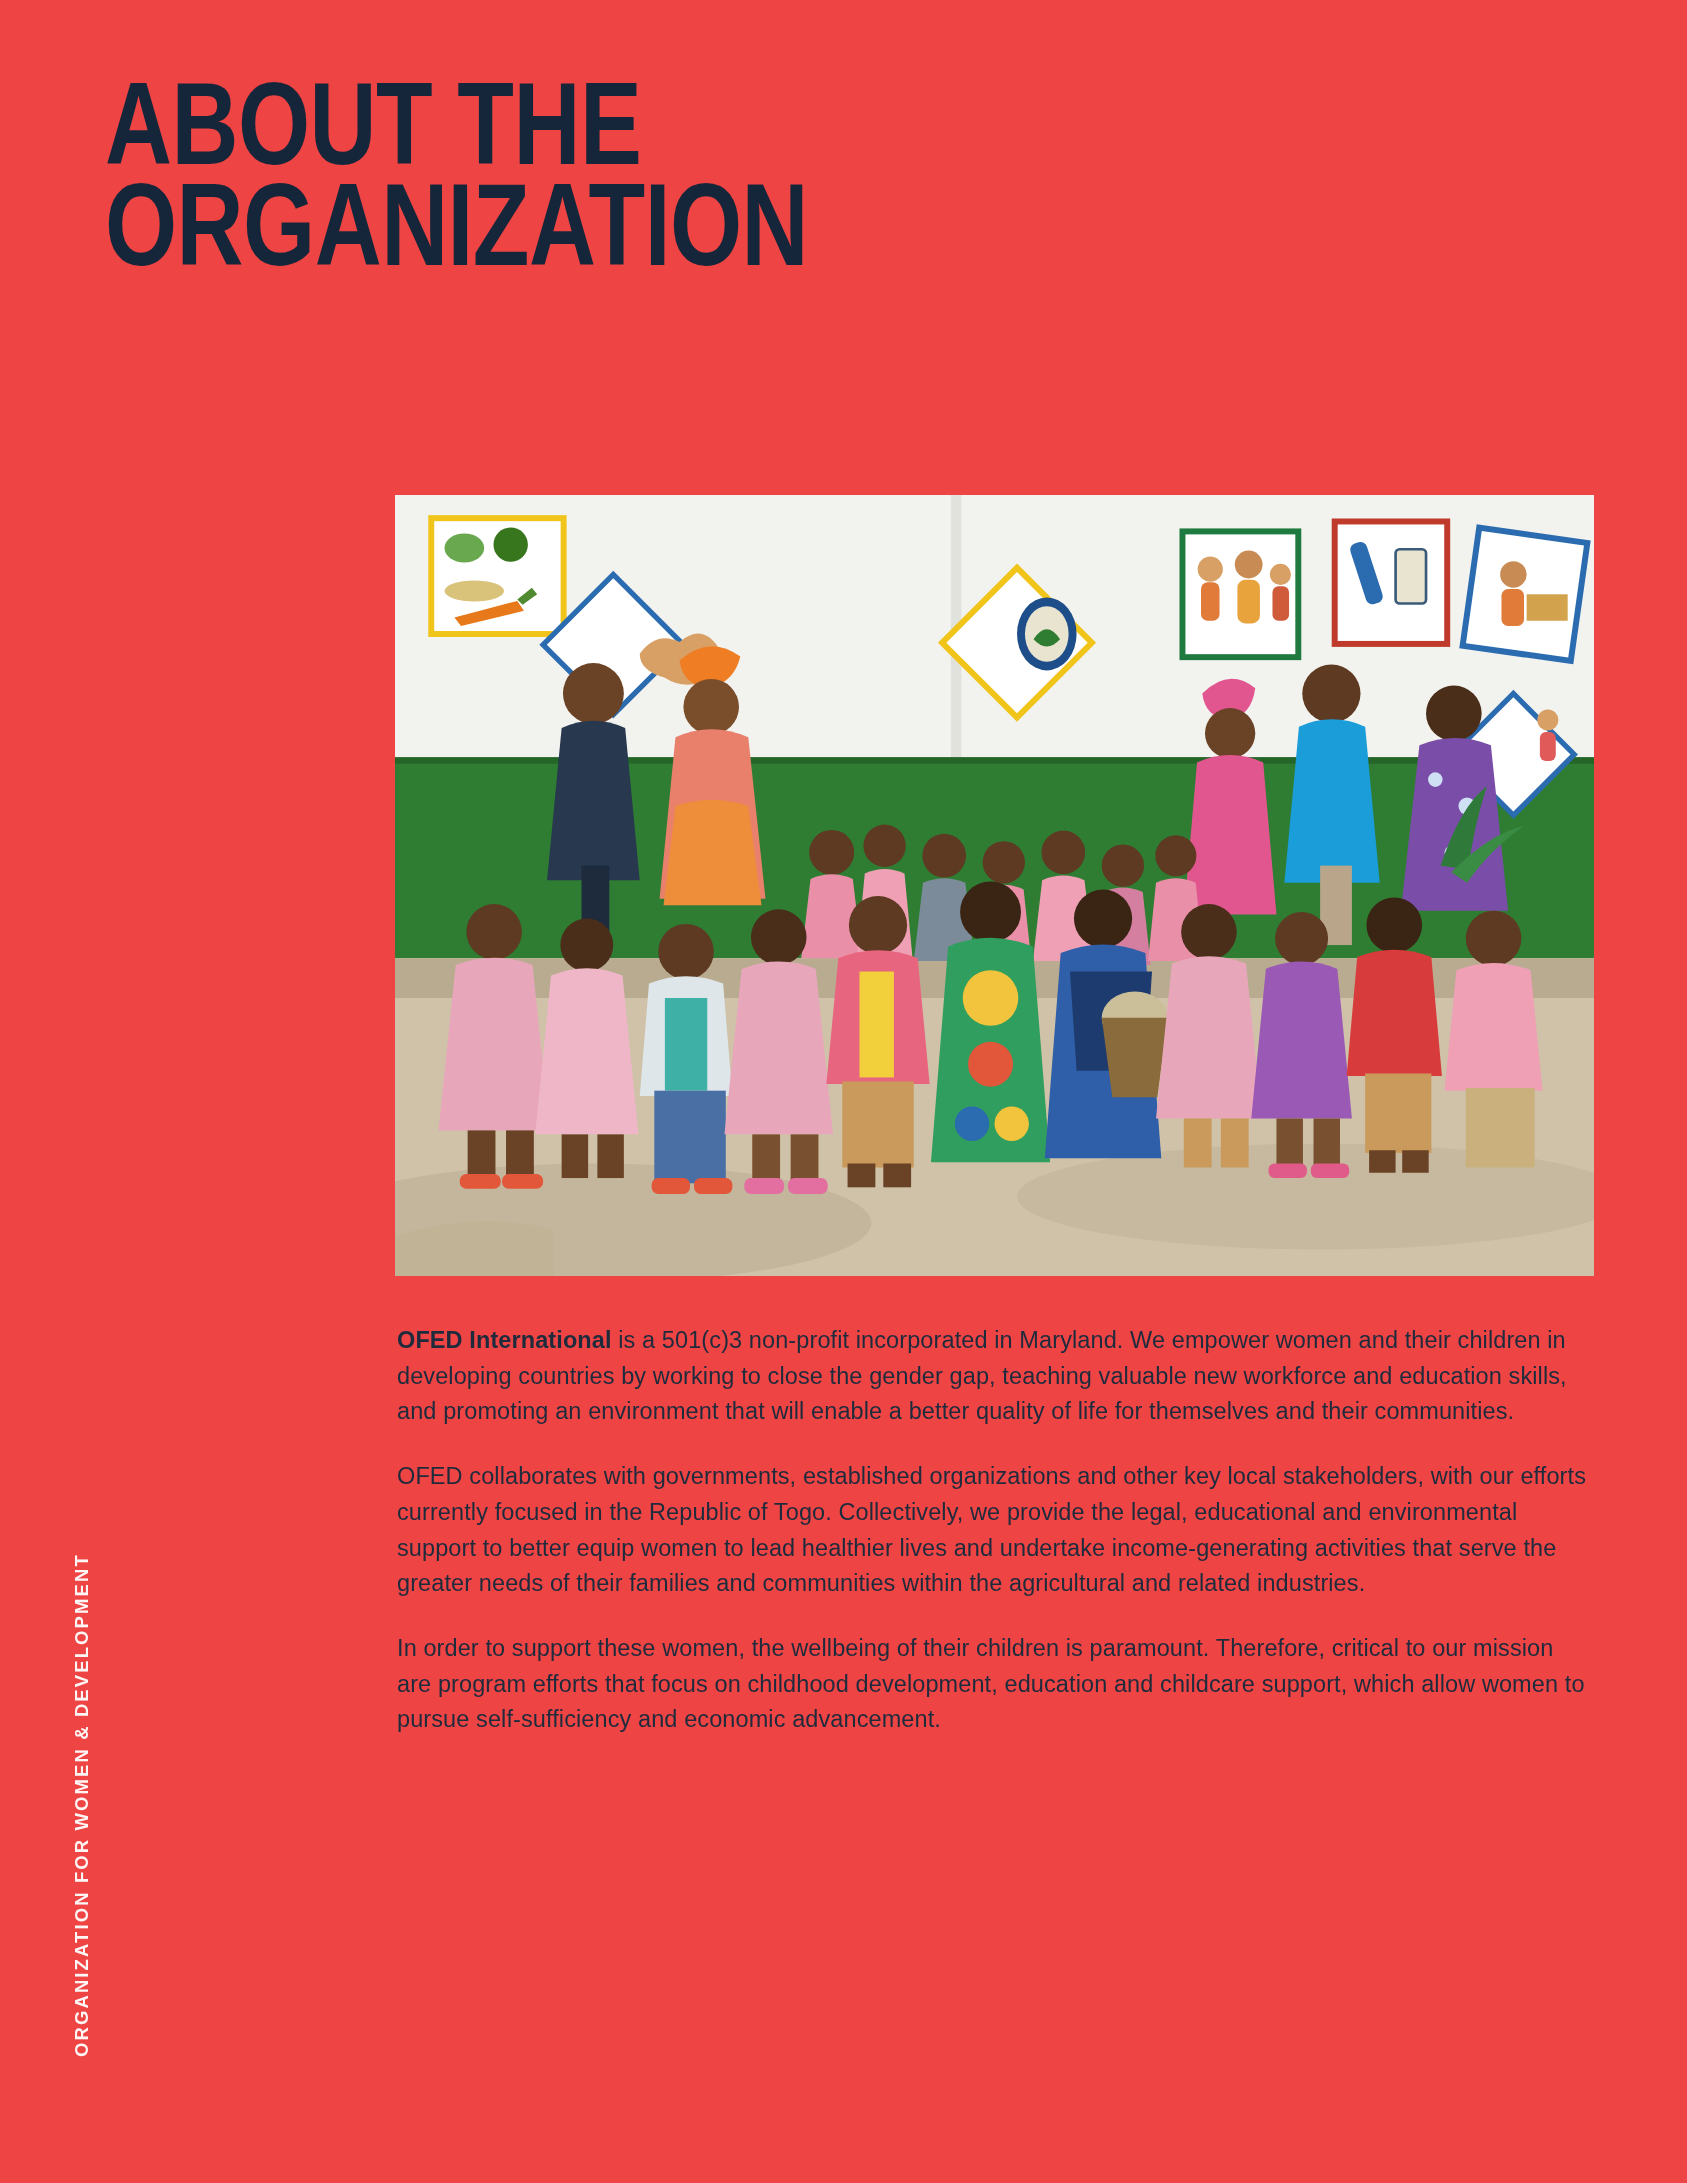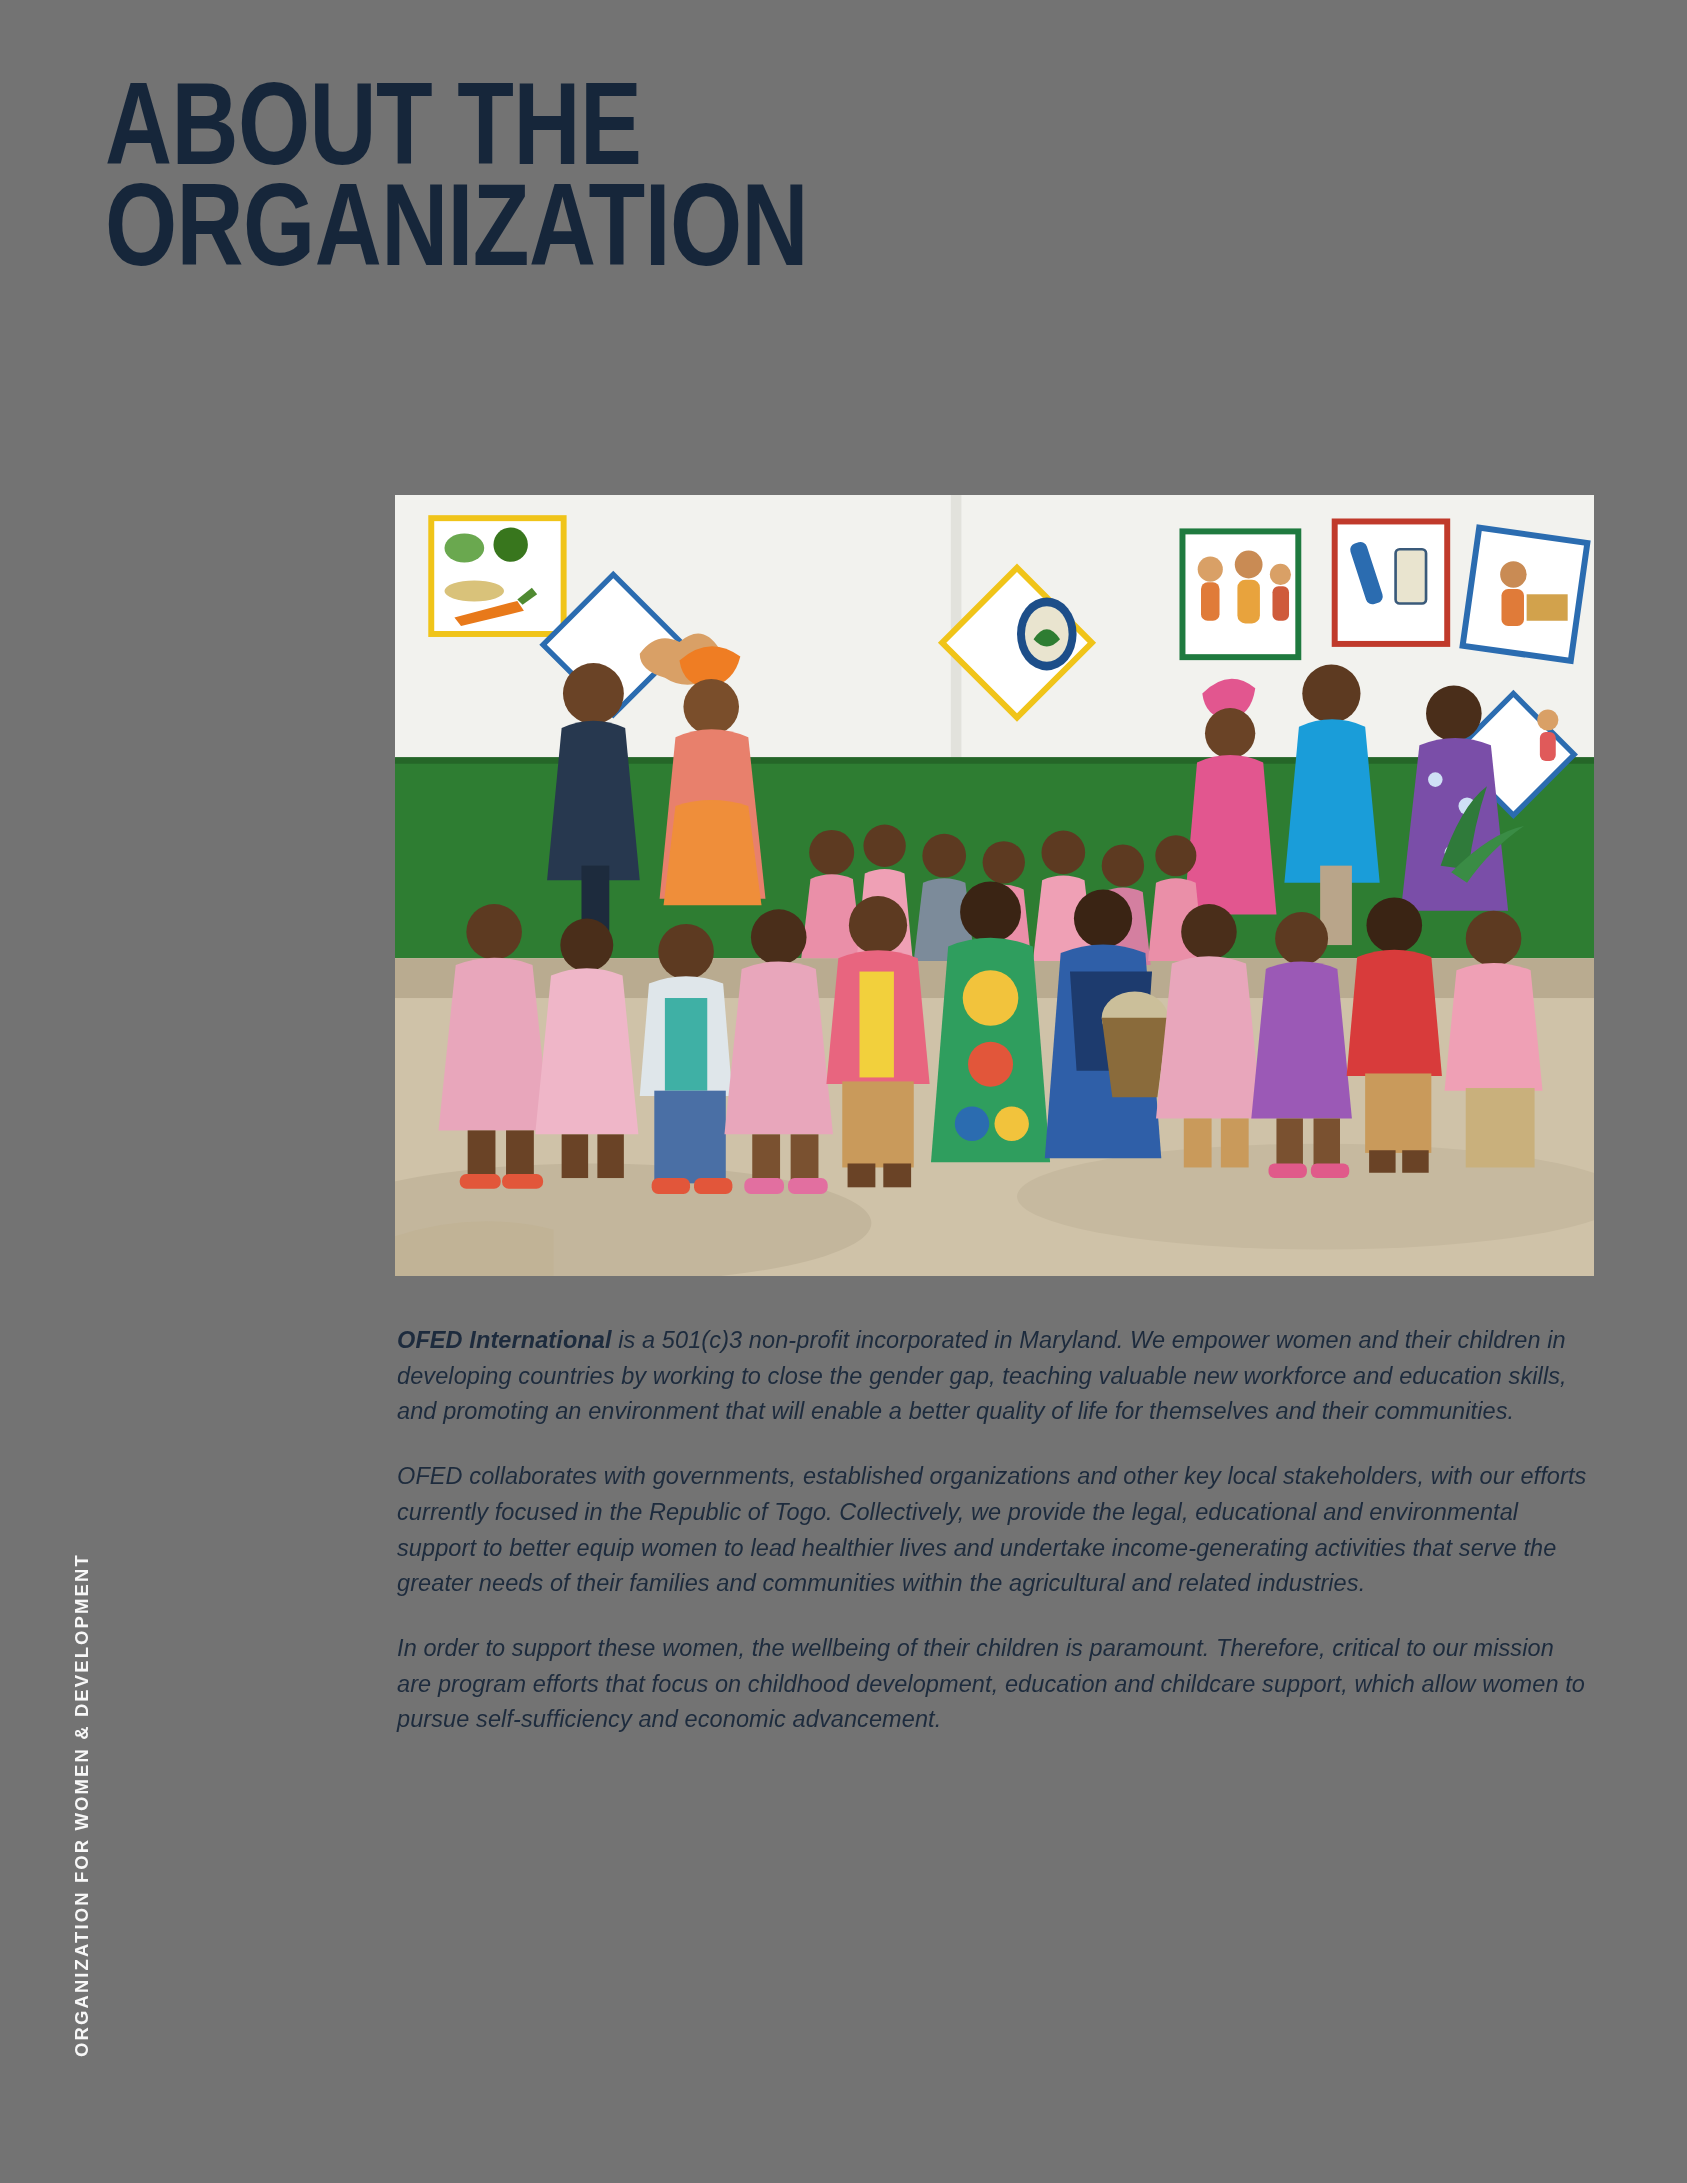--- a/index.html
+++ b/index.html
@@ -11,21 +11,21 @@
     height: 2183px;
     background: #aec0d6;
     font-family: "Liberation Sans", sans-serif;
     overflow: hidden;
     position: relative;
   }
 
   .page {
     position: absolute;
     inset: 0;
-    background: #737373;
+    background: #ef4444;
   }
 
   
   .title-block {
     position: absolute;
     left: 105px;
     top: 74px;
     width: 992px;
   }
   .title-line {
@@ -70,21 +70,20 @@
   
   .body-copy {
     position: absolute;
     left: 397px;
     top: 1323px;
     width: 1196px;
     color: #1d2b3d;
     font-size: 23.5px;
     line-height: 1.52;
     letter-spacing: 0.1px;
-    font-style: italic;
   }
   .body-copy p {
     margin: 0 0 29px 0;
   }
   .body-copy p:last-child { margin-bottom: 12px; }
   .lead-strong { font-weight: 700; }
 </style>
 </head>
 <body>
 

